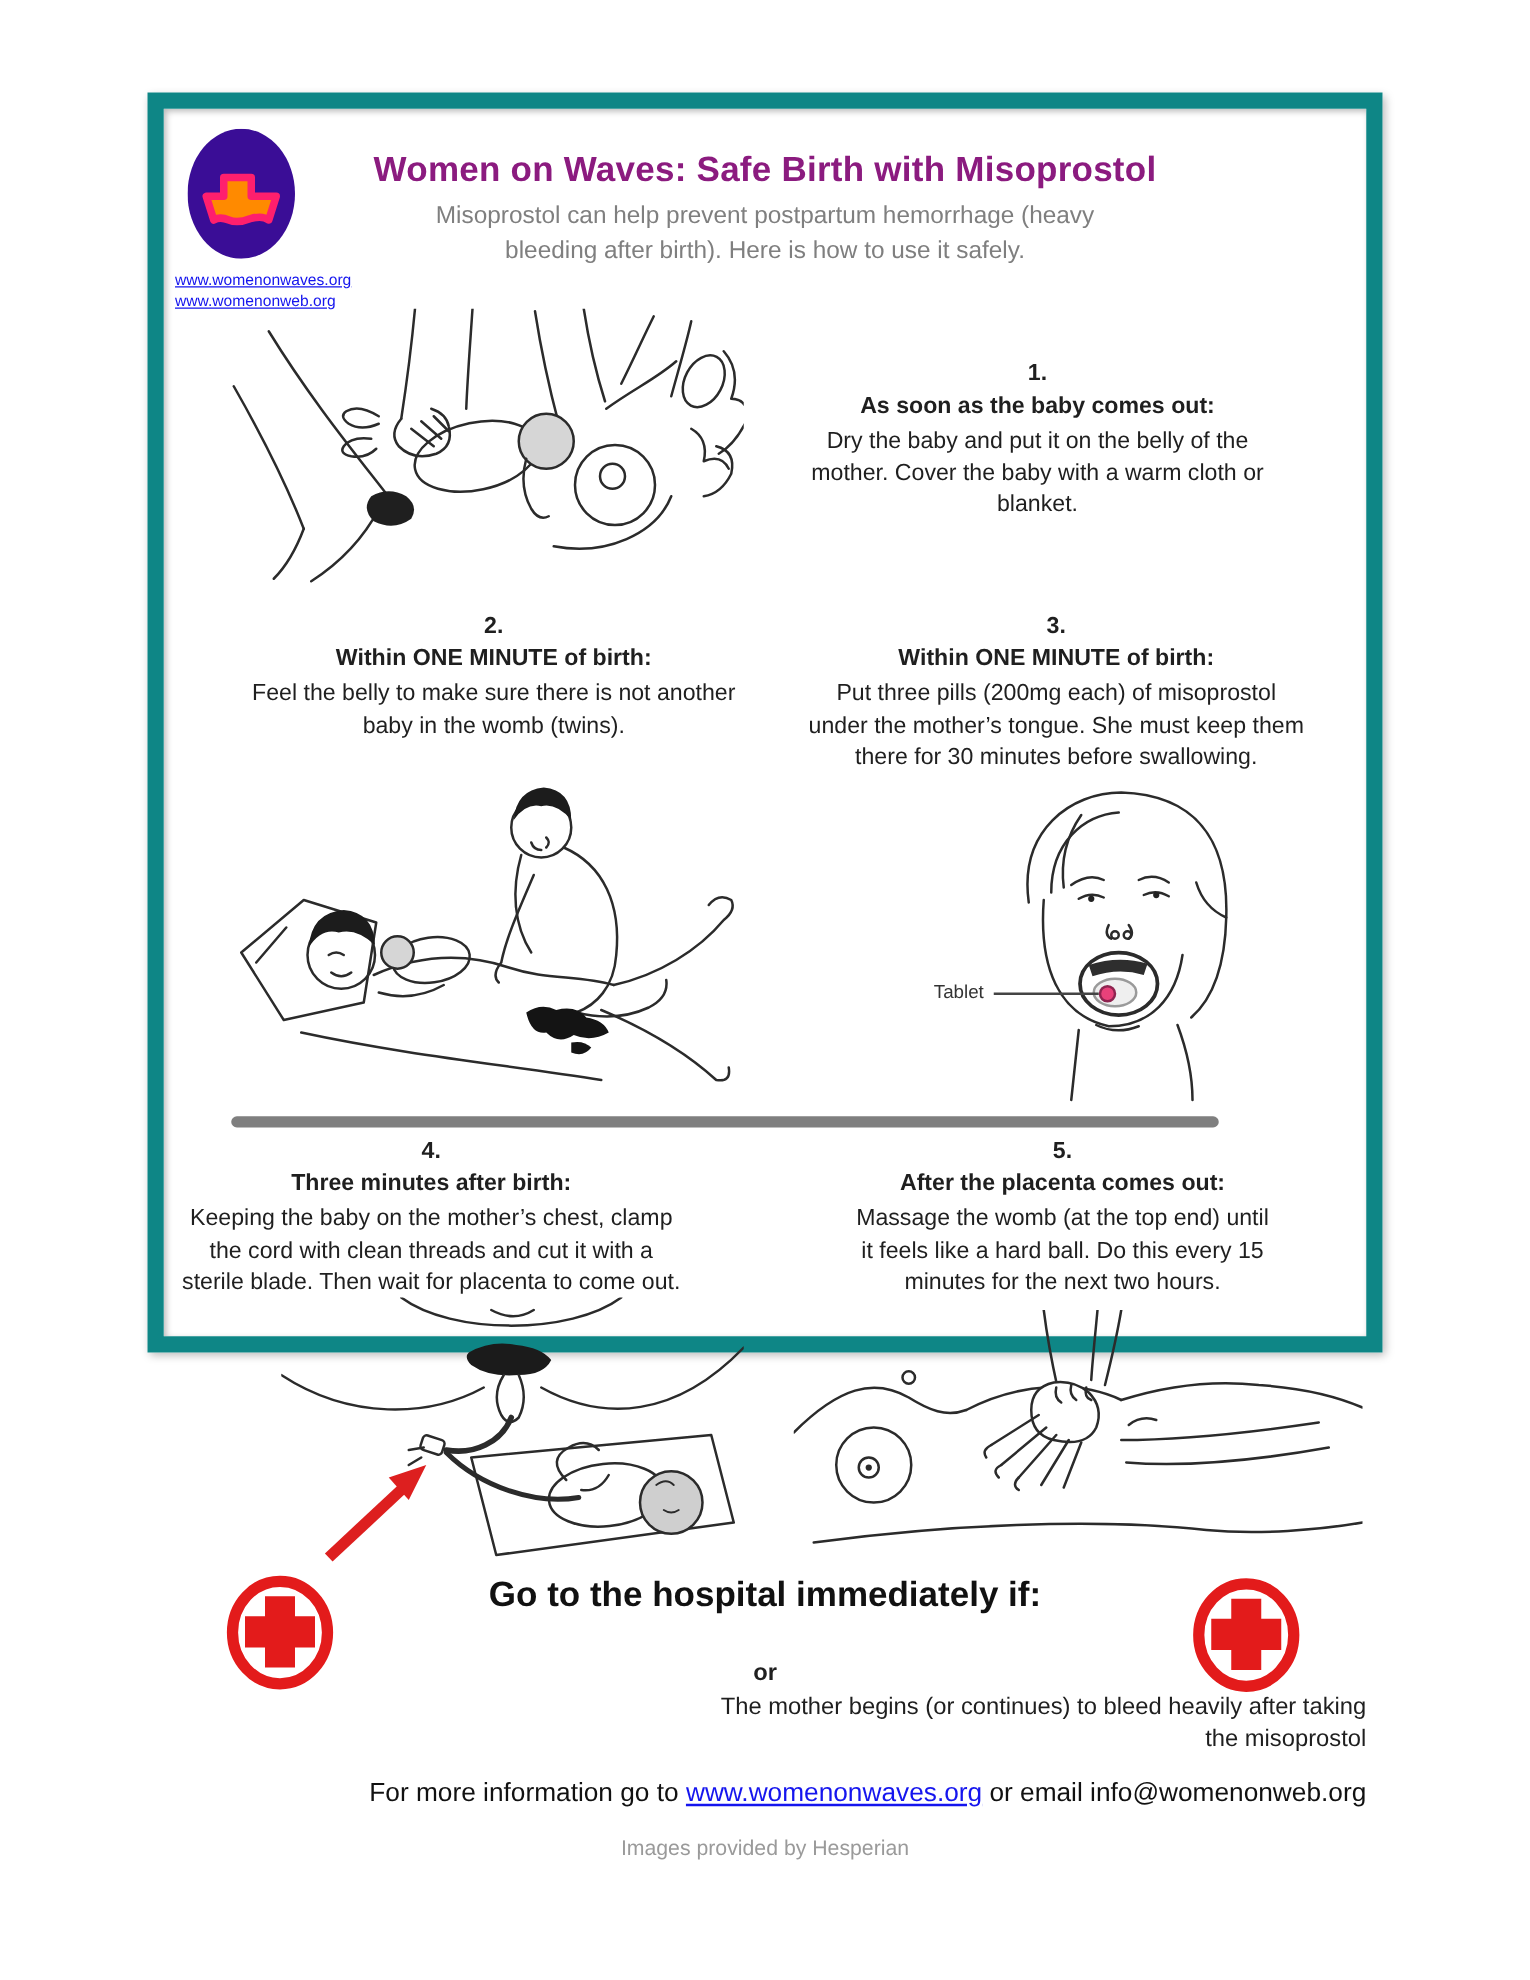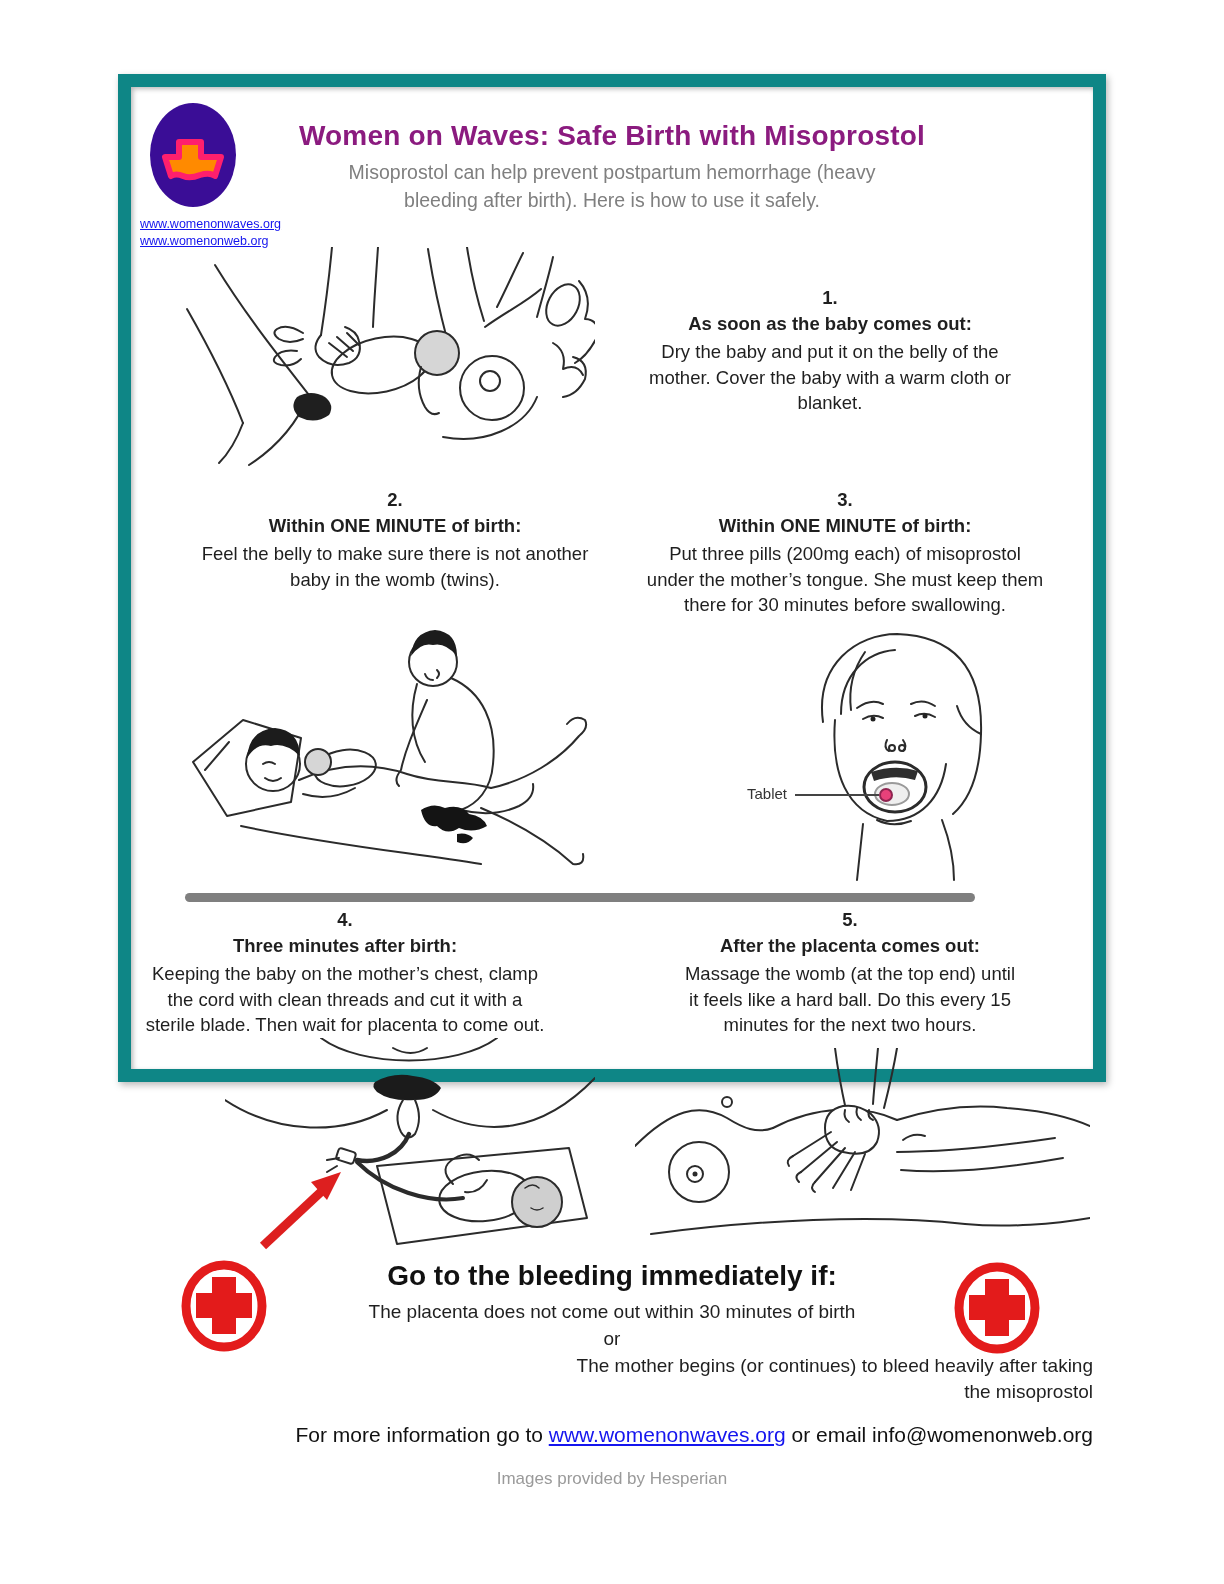--- a/index.html
+++ b/index.html
@@ -28,21 +28,21 @@
   .step .num,.step .head{font-size:18.5px;font-weight:bold;line-height:1.38;}
   .step .body{font-size:18.5px;line-height:1.38;margin-top:3px;white-space:pre-line;}
   .illus{position:absolute;}
   .illus svg{display:block;width:100%;height:100%;}
   .sketch{stroke:#2b2b2b;stroke-width:2;fill:none;stroke-linecap:round;stroke-linejoin:round;}
   .divider{left:54px;top:806px;width:790px;height:9px;background:#7f7f7f;border-radius:5px;}
   .tablet-label{left:2px;top:163px;font-size:15px;color:#333;}
   .tablet-line{left:50px;top:172px;width:84px;height:2px;background:#444;}
   .alert-heading{left:0;right:0;top:1173px;text-align:center;font-size:28px;font-weight:bold;color:#111;}
   .alert-line1{left:0;right:0;top:1214px;text-align:center;font-size:19px;}
-  .alert-or{left:0;right:0;top:1241px;text-align:center;font-size:19px;font-weight:normal;}
+  .alert-or{left:0;right:0;top:1241px;text-align:center;font-size:19px;font-weight:bold;}
   .alert-line2{left:0;right:0;top:1266px;text-align:right;font-size:19px;line-height:1.38;white-space:pre-line;}
   .cross{width:88px;height:94px;}
   .cross-left{left:49px;top:1172px;}
   .cross-right{left:822px;top:1174px;}
   .footer-info{left:15px;right:0;top:1336px;text-align:right;font-size:21px;color:#111;}
   .footer-info a{color:#1515EE;text-decoration:underline;}
   .image-credit{left:0;right:0;top:1382px;text-align:center;font-size:17px;color:#9a9a9a;}
 </style>
 </head>
 <body>
@@ -246,22 +246,21 @@
       <path d="M32,18 h24 v16 h16 v25 h-16 v16 h-24 v-16 h-16 v-25 h16 z" fill="#E31B1B"></path>
     </svg>
   </div>
   <div class="abs cross cross-right">
     <svg viewBox="0 0 88 94">
       <ellipse cx="44" cy="47" rx="38" ry="41" fill="none" stroke="#E31B1B" stroke-width="9"></ellipse>
       <path d="M32,18 h24 v16 h16 v25 h-16 v16 h-24 v-16 h-16 v-25 h16 z" fill="#E31B1B"></path>
     </svg>
   </div>
 
-  <div class="abs alert-heading">Go to the bleeding immediately if:</div>
-  <div class="abs alert-line1">The placenta does not come out within 30 minutes of birth</div>
+  <div class="abs alert-heading">Go to the hospital immediately if:</div>
   <div class="abs alert-or">or</div>
   <div class="abs alert-line2">The mother begins (or continues) to bleed heavily after taking
 the misoprostol</div>
 
   <div class="abs footer-info"><span>For more information go to </span><a href="#">www.womenonwaves.org</a><span> or email info@womenonweb.org</span></div>
   <div class="abs image-credit">Images provided by Hesperian</div>
 
 </div>
 
 </body></html>

